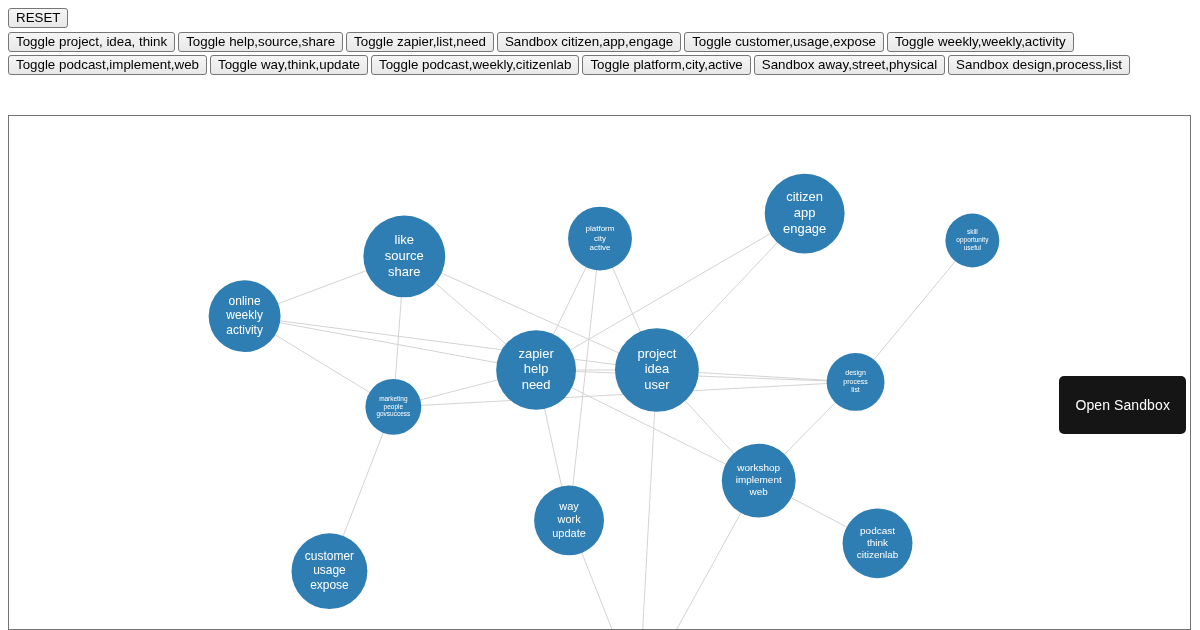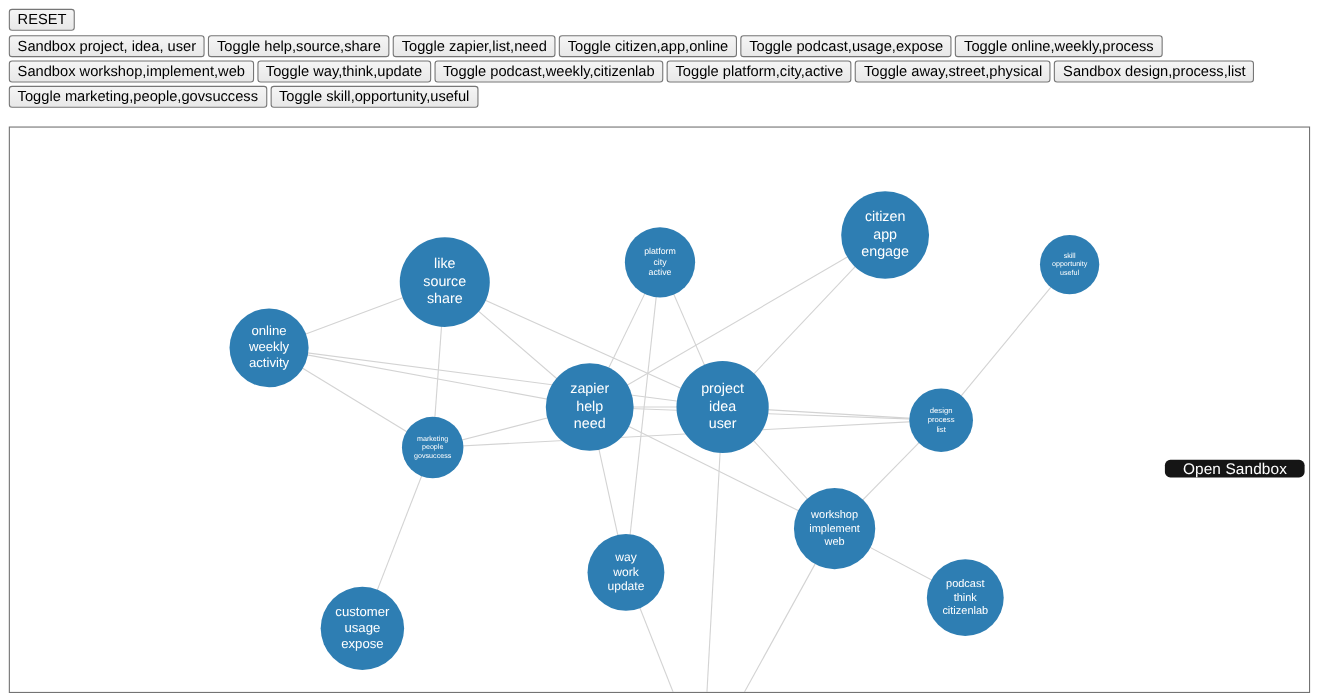--- a/index.html
+++ b/index.html
@@ -97,39 +97,38 @@
   #open-sandbox {
     position: absolute;
     right: 14px;
     bottom: 14px;
     background: #151515;
     color: #ffffff;
     font-family: "Liberation Sans", sans-serif;
     font-size: 14px;
     border: none;
     border-radius: 5px;
-    padding: 0 16px;
+    padding: 21px 16px;
     cursor: pointer;
     z-index: 20;
     letter-spacing: 0.1px;
   }
 </style>
 </head>
 <body>
 
 <div id="app">
 
   <div id="controls">
     <div class="btn-row" id="reset-row">
       <button class="ui-btn" id="reset-btn">RESET</button>
     </div>
     <div id="toggle-rows">
-        <div class="btn-row"><button class="ui-btn">Sandbox project, idea, user</button><button class="ui-btn">Toggle help,source,share</button><button class="ui-btn">Toggle zapier,list,need</button><button class="ui-btn">Toggle citizen,app,online</button><button class="ui-btn">Toggle podcast,usage,expose</button><button class="ui-btn">Toggle online,weekly,process</button></div>
-        <div class="btn-row"><button class="ui-btn">Sandbox workshop,implement,web</button><button class="ui-btn">Toggle way,think,update</button><button class="ui-btn">Toggle podcast,weekly,citizenlab</button><button class="ui-btn">Toggle platform,city,active</button><button class="ui-btn">Toggle away,street,physical</button><button class="ui-btn">Sandbox design,process,list</button></div>
-        <div class="btn-row"><button class="ui-btn">Toggle marketing,people,govsuccess</button><button class="ui-btn">Toggle skill,opportunity,useful</button></div>
+        <div class="btn-row"><button class="ui-btn">Toggle project, idea, think</button><button class="ui-btn">Toggle help,source,share</button><button class="ui-btn">Toggle zapier,list,need</button><button class="ui-btn">Sandbox citizen,app,engage</button><button class="ui-btn">Toggle customer,usage,expose</button><button class="ui-btn">Toggle weekly,weekly,activity</button></div>
+        <div class="btn-row"><button class="ui-btn">Toggle podcast,implement,web</button><button class="ui-btn">Toggle way,think,update</button><button class="ui-btn">Toggle podcast,weekly,citizenlab</button><button class="ui-btn">Toggle platform,city,active</button><button class="ui-btn">Sandbox away,street,physical</button><button class="ui-btn">Sandbox design,process,list</button></div>
       </div>
   </div>
 
   <div id="graph-canvas">
     <svg id="graph-svg" viewBox="0 0 1183 515" preserveAspectRatio="none">
       <g id="edges-group">
           <line x1="236" y1="201" x2="396" y2="141" class="edge-line" stroke="#d3d3d3"></line>
           <line x1="236" y1="201" x2="528" y2="255" class="edge-line" stroke="#d3d3d3"></line>
           <line x1="236" y1="201" x2="385" y2="292" class="edge-line" stroke="#d3d3d3"></line>
           <line x1="236" y1="201" x2="649" y2="255" class="edge-line" stroke="#d3d3d3"></line>

